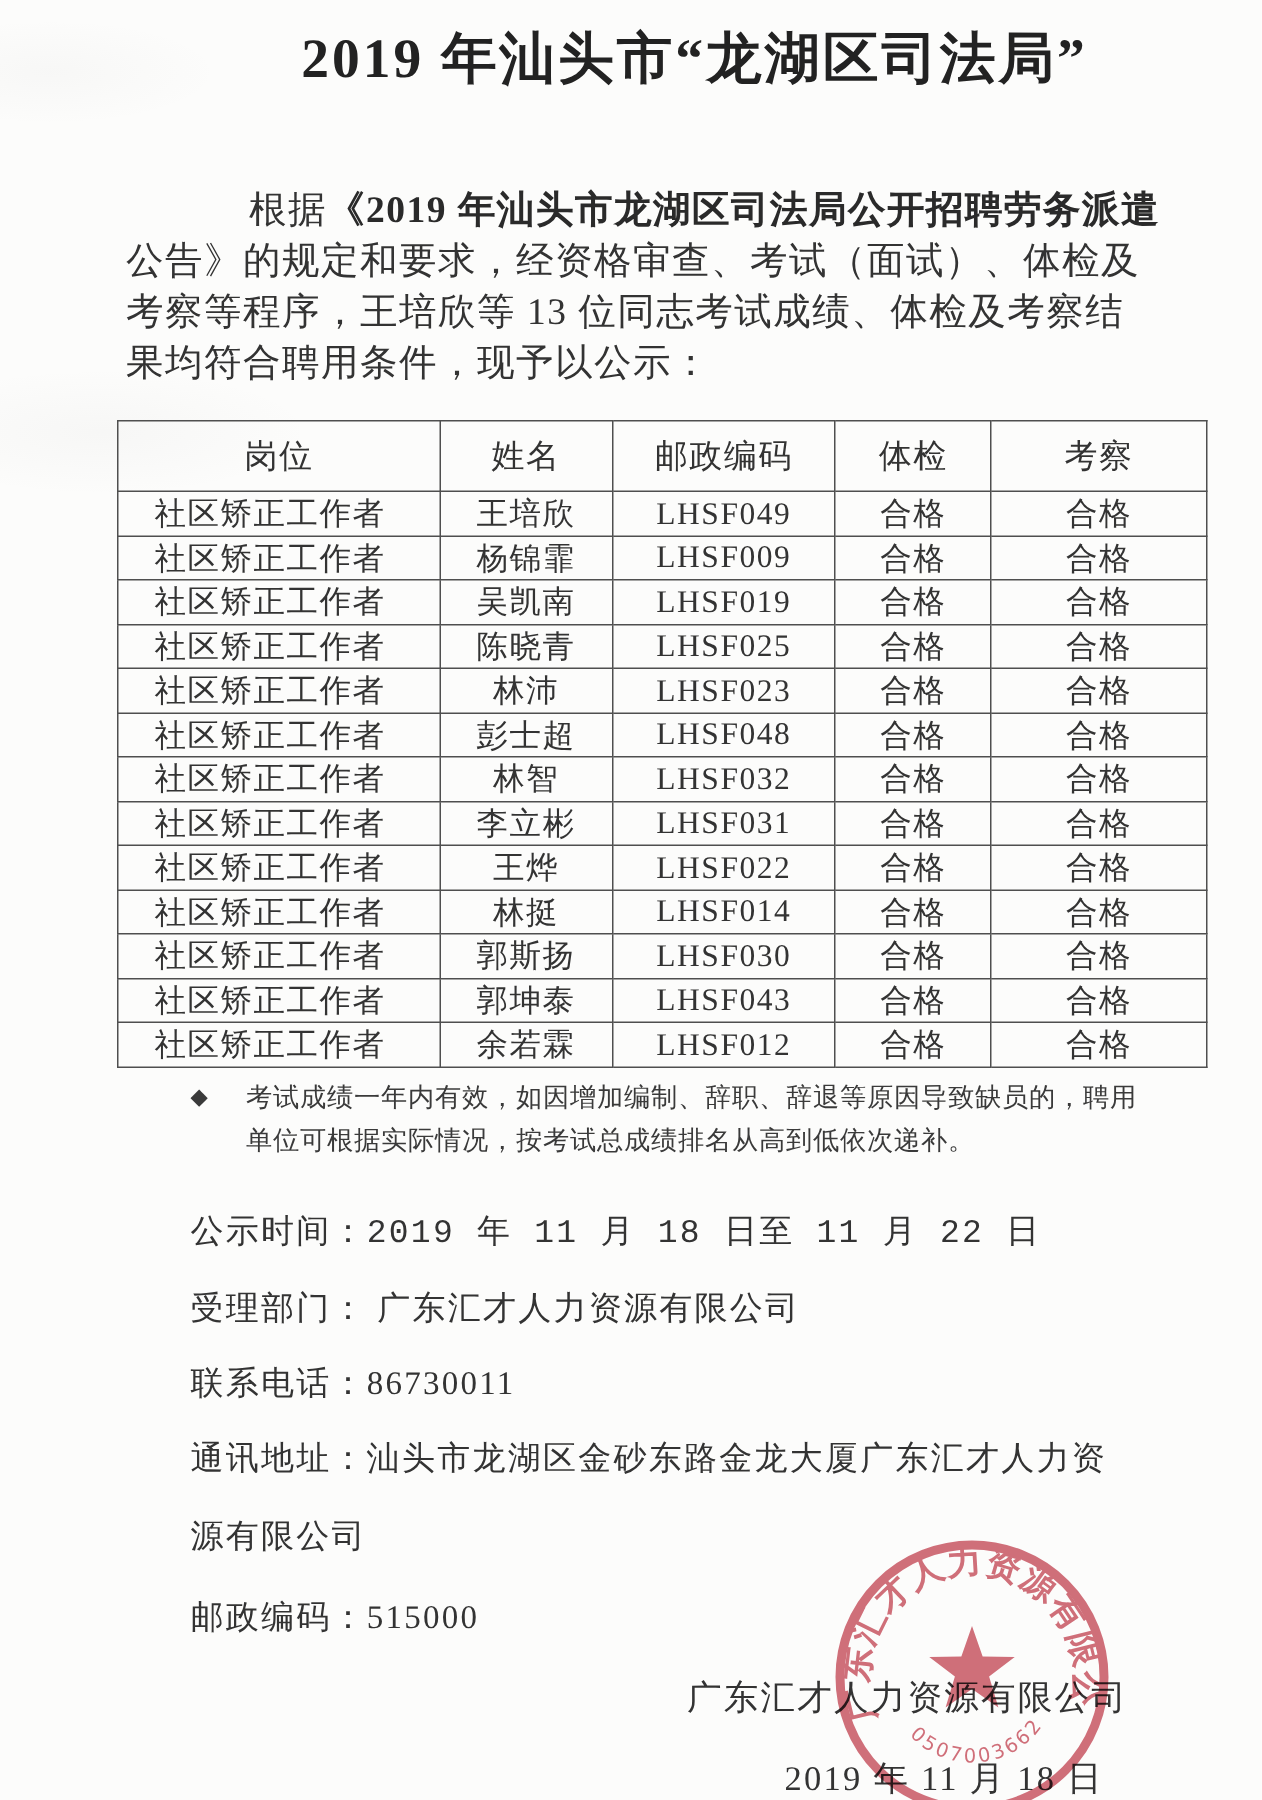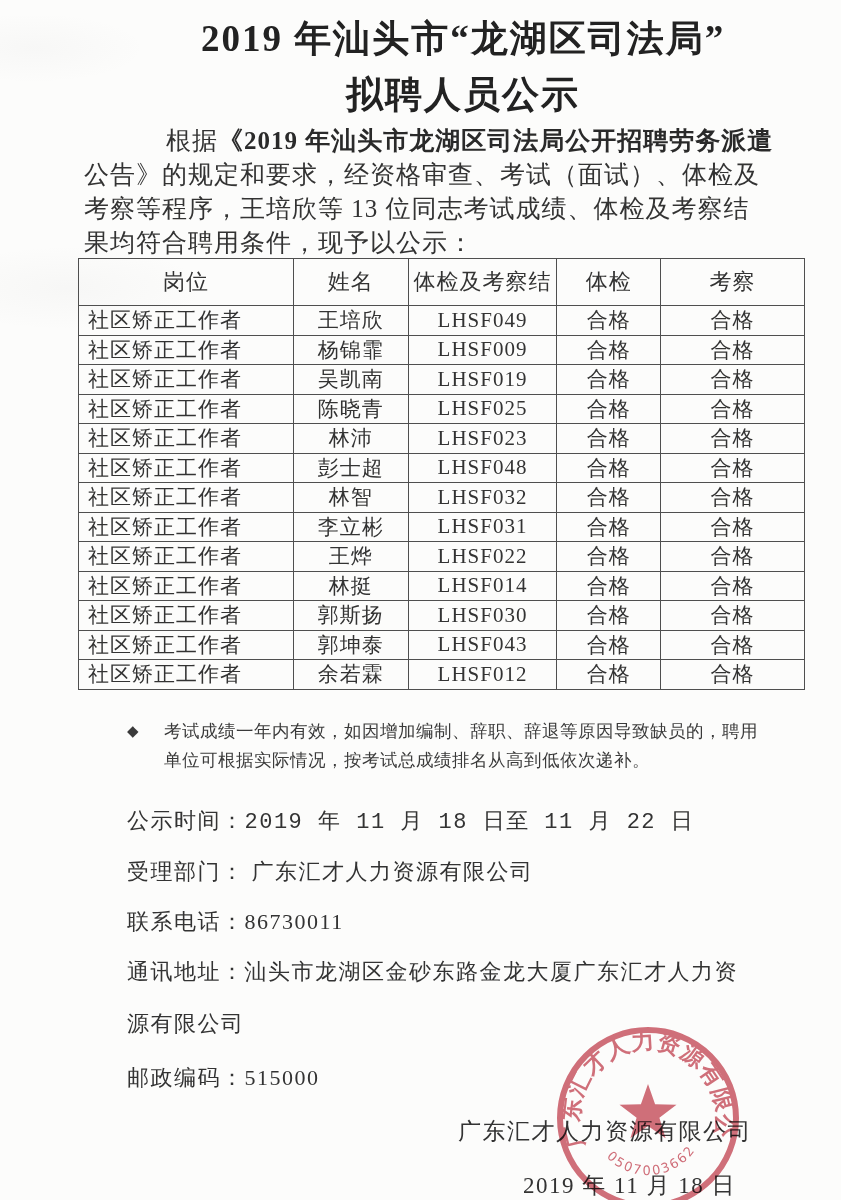--- a/index.html
+++ b/index.html
@@ -21,33 +21,33 @@
     letter-spacing:2px;white-space:nowrap;
   }
   .intro-line{
     left:84px;width:648px;
     font-size:25px;line-height:34px;
     letter-spacing:1px;white-space:nowrap;color:#333;
   }
   .intro-indent{padding-left:82px;}
   .intro-bold{font-weight:bold;color:#2a2a2a;}
   table.hire{
-    position:absolute;left:78px;top:258px;width:727px;
+    position:absolute;left:78px;top:280px;width:727px;
     border-collapse:collapse;table-layout:fixed;
     font-size:21px;color:#333;border-radius:12px;
   }
   table.hire th,table.hire td{
     border:1.5px solid #4f4f4f;
     text-align:center;vertical-align:middle;
     padding:0;overflow:hidden;white-space:nowrap;
     font-weight:normal;letter-spacing:1px;
   }
   table.hire thead th{height:46px;font-size:22px;}
   table.hire tbody td{height:28.5px;}
-  table.hire td.col-position{text-align:left;padding-left:9px;}
+  table.hire td.col-position{text-align:left;padding-left:24px;}
   .note-bullet{
     left:127px;top:722px;font-size:15px;color:#3a3a3a;
   }
   .note-line{
     left:164px;font-size:17.5px;line-height:29px;
     letter-spacing:0.5px;white-space:nowrap;color:#3a3a3a;
   }
   .info-line{
     left:127px;font-size:22px;letter-spacing:1.5px;
     white-space:nowrap;color:#333;
@@ -59,42 +59,41 @@
     position:absolute;left:0;top:0;
     mix-blend-mode:multiply;pointer-events:none;
   }
 </style>
 </head>
 <body>
 
 <div class="page">
 
   <div class="abs title" style="top:14px;">2019 年汕头市“龙湖区司法局”</div>
-  <div class="abs title" style="top:70px;">拟聘人员公示</div>
 
   <div>
     <div class="abs intro-line intro-indent" style="top:124px;"><span>根据</span><span class="intro-bold">《2019 年汕头市龙湖区司法局公开招聘劳务派遣</span></div>
     <div class="abs intro-line" style="top:158px;">公告》的规定和要求，经资格审查、考试（面试）、体检及</div>
     <div class="abs intro-line" style="top:192px;">考察等程序，王培欣等 13 位同志考试成绩、体检及考察结</div>
     <div class="abs intro-line" style="top:226px;">果均符合聘用条件，现予以公示：</div>
   </div>
 
   <table class="hire">
     <colgroup>
       <col style="width:29.6%">
         <col style="width:15.8%">
         <col style="width:20.5%">
         <col style="width:14.3%">
         <col style="width:19.8%">
     </colgroup>
     <thead>
       <tr>
         <th>岗位</th>
         <th>姓名</th>
-        <th>体检及考察结</th>
+        <th>邮政编码</th>
         <th>体检</th>
         <th>考察</th>
       </tr>
     </thead>
     <tbody>
         <tr>
           <td class="col-position">社区矫正工作者</td>
           <td>王培欣</td>
           <td>LHSF049</td>
           <td>合格</td>

